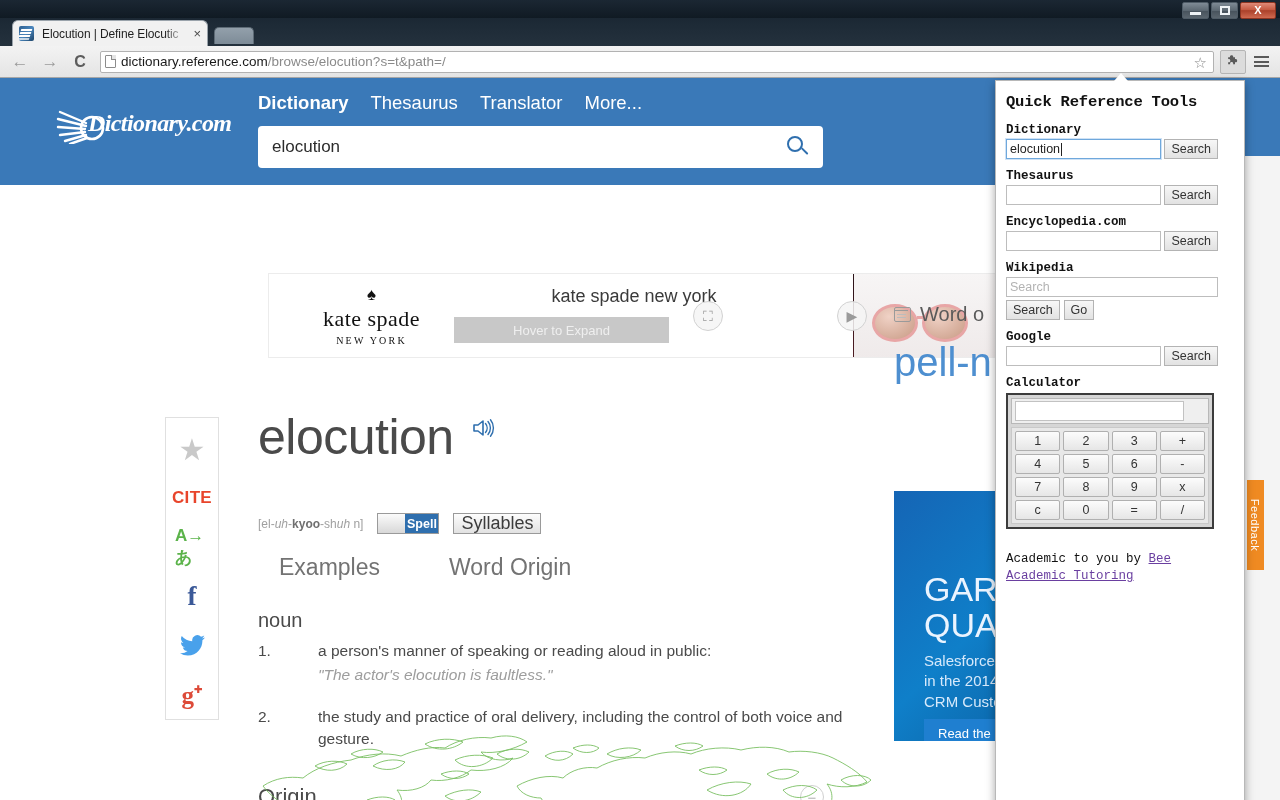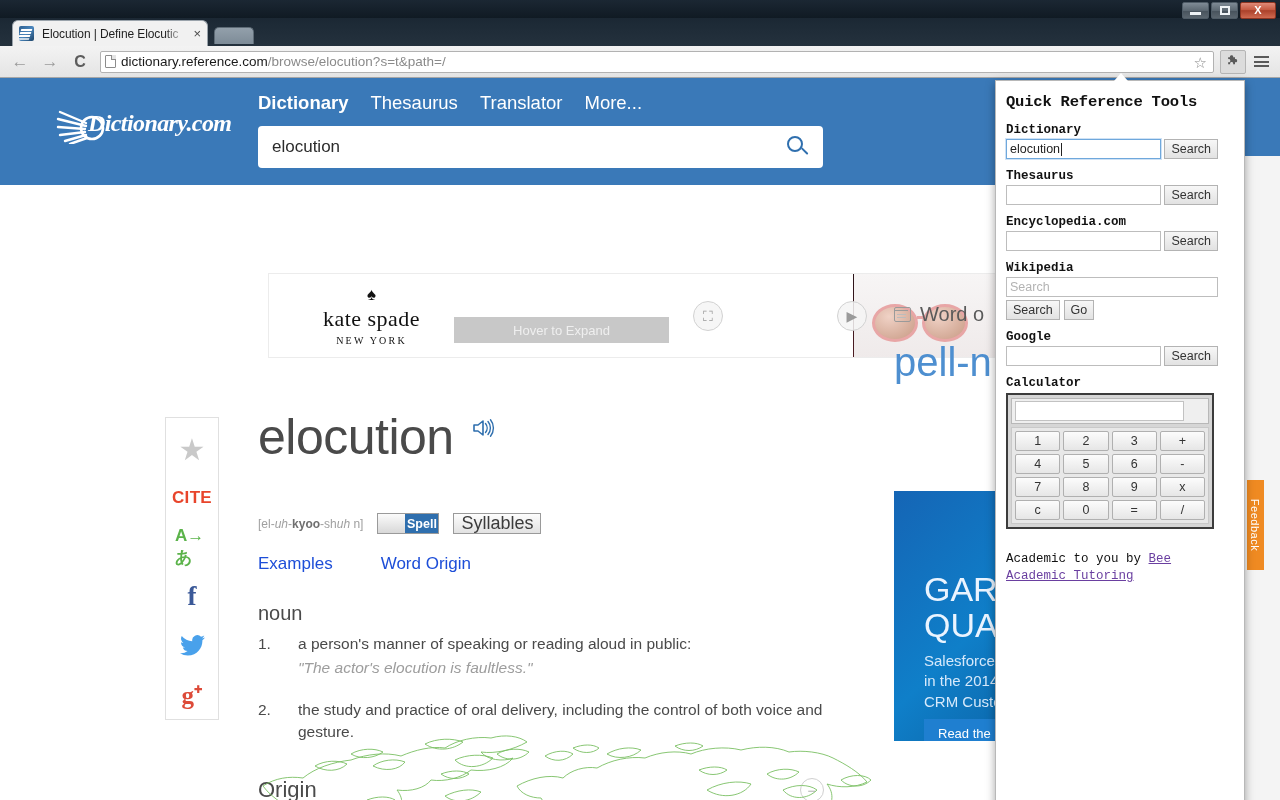--- a/index.html
+++ b/index.html
@@ -175,25 +175,25 @@
   .pron b{ color:#6f6f6f; }
   .pron i{ font-style:italic; }
   .spell-toggle{ width:62px;height:21px; border:1px solid #9a9a9a; display:flex; }
   .spell-toggle .knob{ width:27px; background:linear-gradient(180deg,#fbfbfb,#d8d8d8);}
   .spell-toggle .lbl{ flex:1 1 auto; background:#2f6fae; color:#fff; font-size:12.5px;
     font-weight:bold; display:flex;align-items:center;justify-content:center;}
   .syll-btn{ height:21px; padding:0 7px; border:1px solid #9a9a9a;
     background:linear-gradient(180deg,#fdfdfd,#e2e2e2); color:#3c3c3c; font-size:18px;
     display:flex;align-items:center;}
   .sublinks{ margin-top:20px; display:flex; gap:48px; }
-  .sublinks a{ color:#1d4ed8; font-size:17px; text-decoration:none;}
+  .sublinks a{ color:#737373; font-size:23px; text-decoration:none;margin-left:21px;}
   .pos{ margin-top:28px; font-size:20px; color:#4a4a4a; }
   .def{ display:flex; margin-top:8px; font-size:15.5px; color:#4a4a4a; line-height:1.42;}
   .def .num{ width:40px; flex:0 0 40px; }
-  .def .txt{ flex:1 1 auto;}
+  .def .txt{ flex:1 1 auto;margin-left:20px;}
   .def .ex{ display:block; font-style:italic; color:#9d9d9d; margin-top:2px;}
   .origin-row{ margin-top:34px; display:flex; align-items:center; justify-content:space-between;
     width:566px;}
   .origin-row h3{ margin:0; font-size:22px; color:#4a4a4a; font-weight:normal;}
   .collapse{ width:24px;height:24px;border:1px solid #d0d0d0;border-radius:50%;
     display:flex;align-items:center;justify-content:center;color:#b5b5b5;font-size:15px;}
 
   .map-wrap{ position:absolute; left:255px; top:648px; width:620px; height:152px; overflow:hidden;}
 
   
@@ -350,20 +350,21 @@
       </div>
     </div>
 
     <div class="adbanner">
       <div class="ad-left">
         <div class="ks-logo">
           <div class="ks-spade">♠</div>
           <div class="ks-name">kate spade</div>
           <div class="ks-ny">NEW YORK</div>
         </div>
+        <div class="ad-head">kate spade new york</div>
         <div class="ad-cta">Hover to Expand</div>
       </div>
       <div class="ad-right">
           <span class="person"></span>
         </div>
       <div class="ad-photo">
         <div class="glasses">
           <span class="lens l"></span>
             <span class="bridge"></span>
             <span class="lens r"></span>

